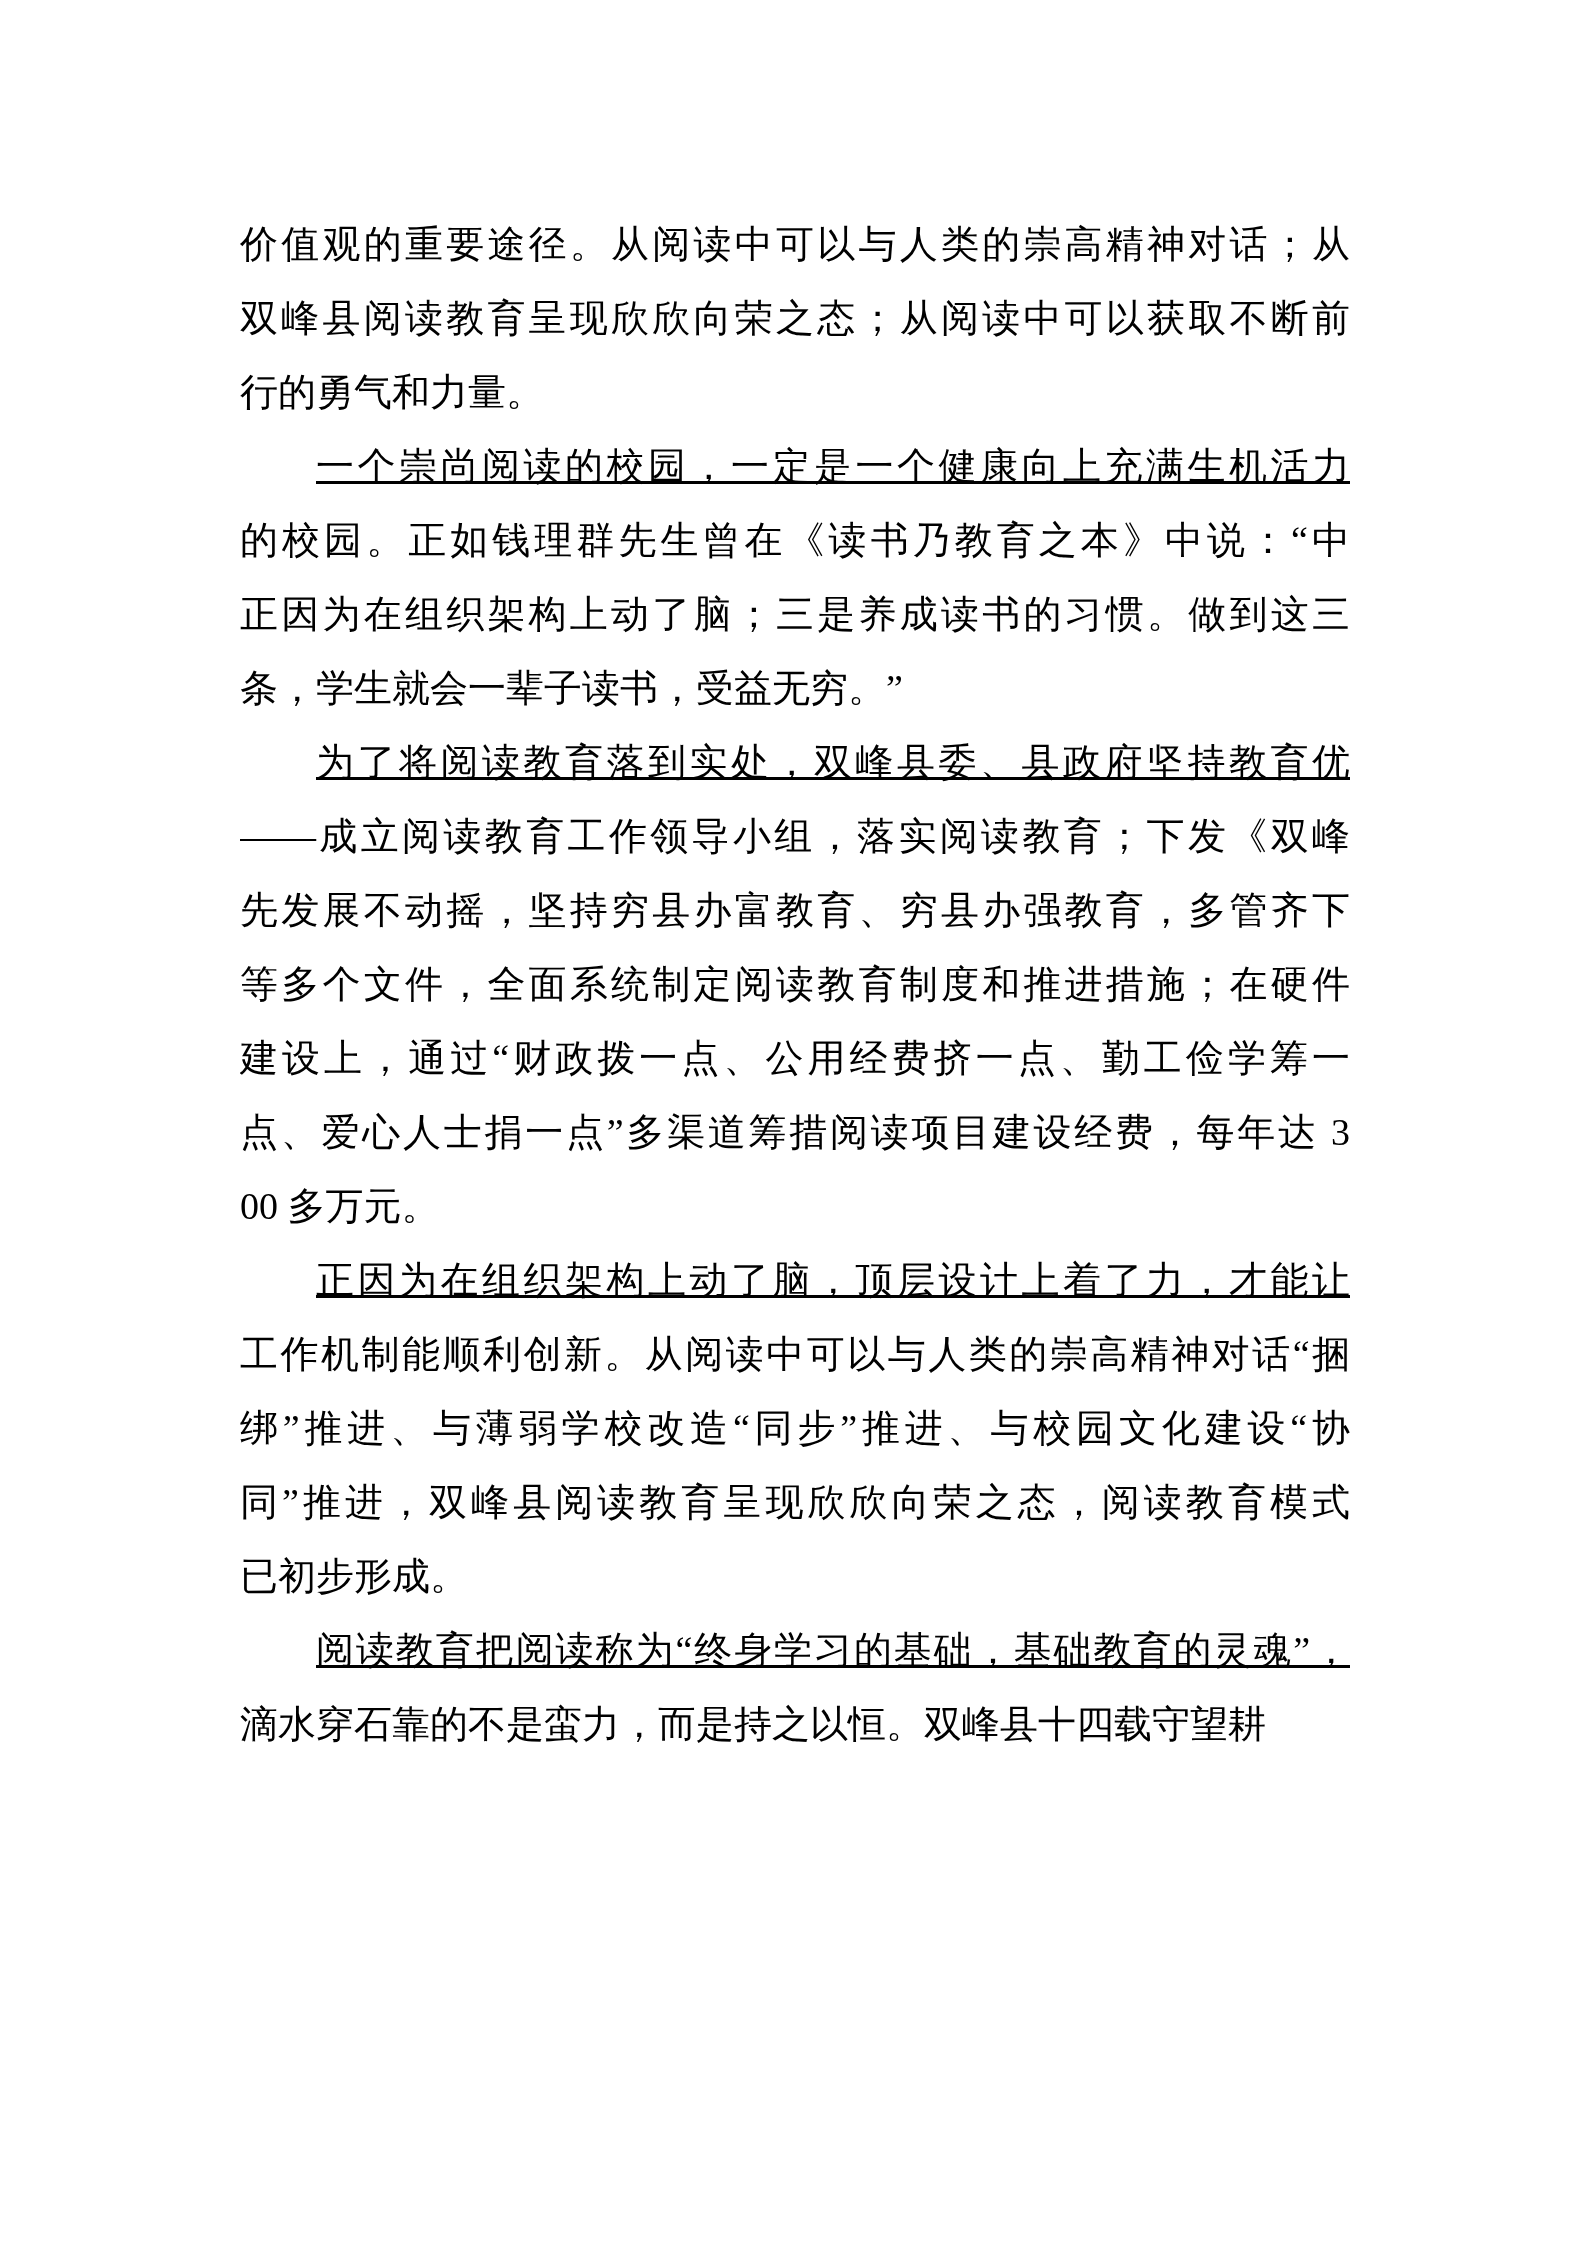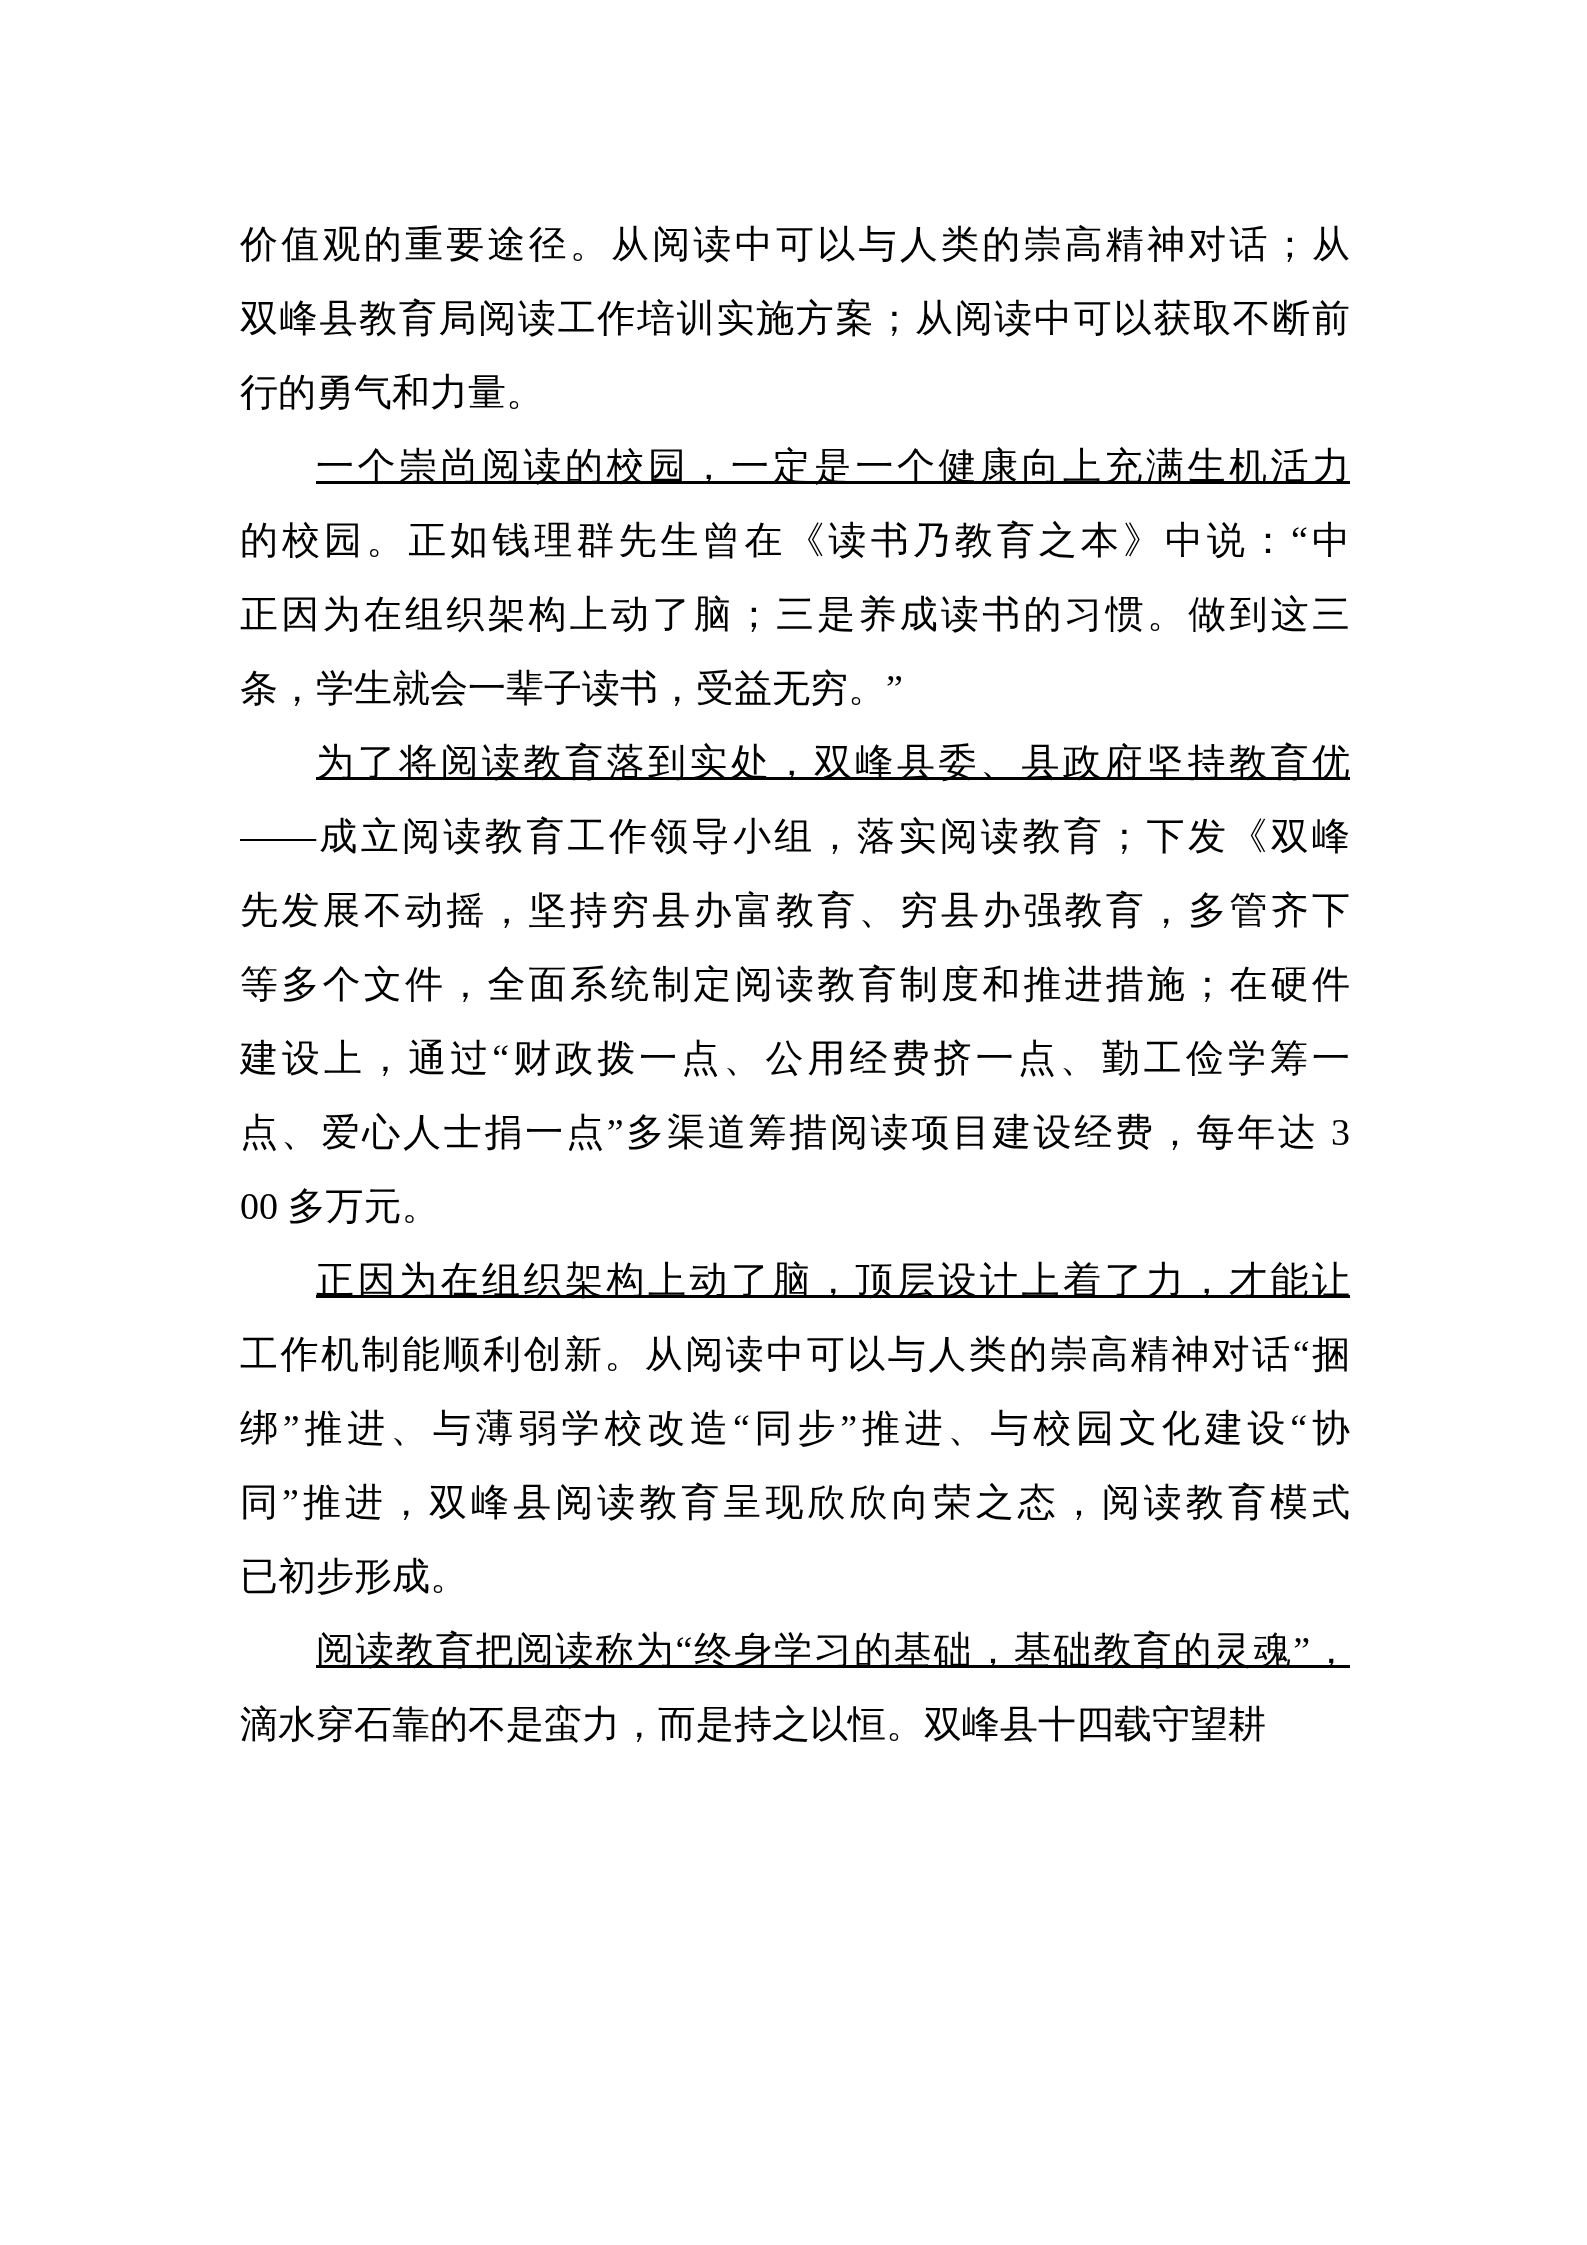--- a/index.html
+++ b/index.html
@@ -49,21 +49,21 @@
     color: #000000;
   }
 </style>
 </head>
 <body>
 
 <div class="page">
   <div class="text-body">
       <div class="paragraph">
         <div class="line">价值观的重要途径。从阅读中可以与人类的崇高精神对话；从</div>
-        <div class="line">双峰县教育局阅读工作培训实施方案；从阅读中可以获取不断前</div>
+        <div class="line">双峰县阅读教育呈现欣欣向荣之态；从阅读中可以获取不断前</div>
         <div class="line last">行的勇气和力量。</div>
       </div>
       <div class="paragraph">
         <div class="line indent">一个崇尚阅读的校园，一定是一个健康向上充满生机活力</div>
         <div class="line">的校园。正如钱理群先生曾在《读书乃教育之本》中说：“中</div>
         <div class="line">正因为在组织架构上动了脑；三是养成读书的习惯。做到这三</div>
         <div class="line last">条，学生就会一辈子读书，受益无穷。”</div>
       </div>
       <div class="paragraph">
         <div class="line indent">为了将阅读教育落到实处，双峰县委、县政府坚持教育优</div>

